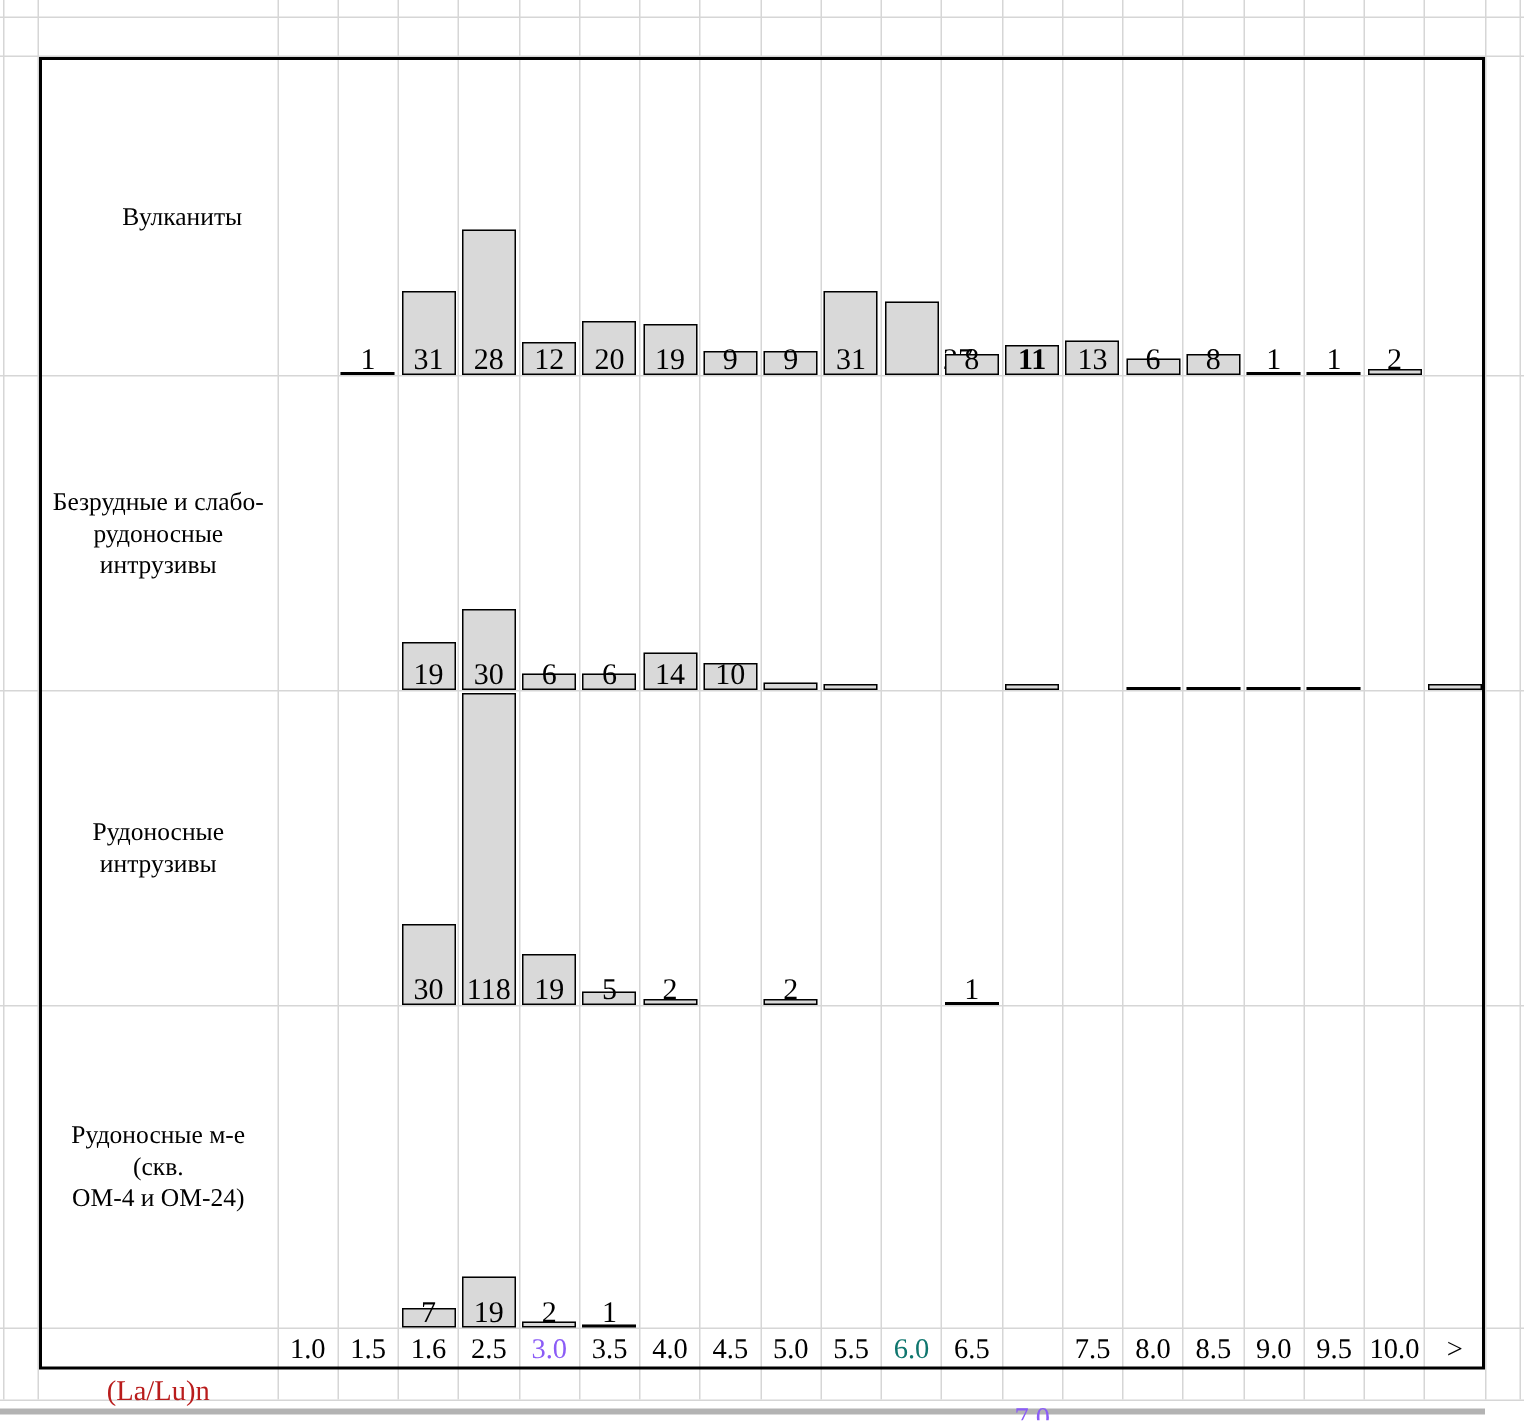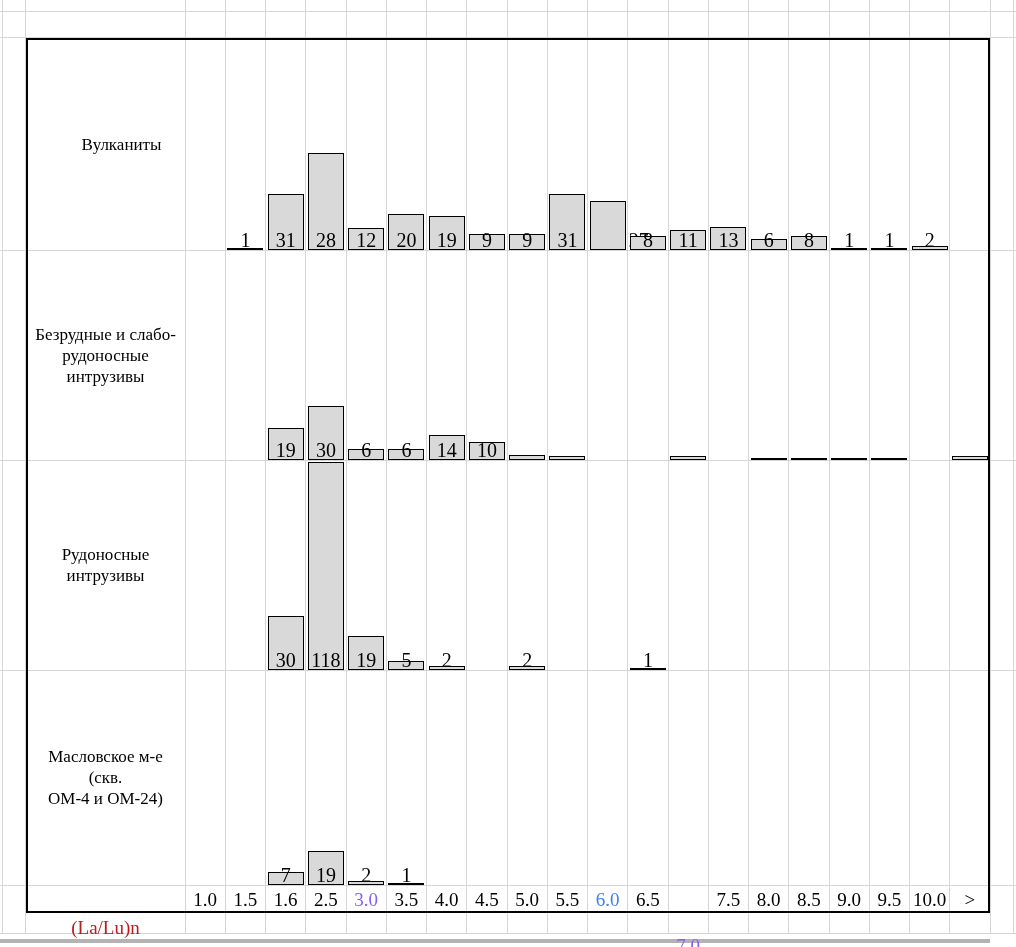--- a/index.html
+++ b/index.html
@@ -106,21 +106,21 @@
       <div class="panel-label" style="left: 28px; width: 155px; top: 250px; height: 210px;">
         <span>Безрудные и слабо-</span>
         <span>рудоносные</span>
         <span>интрузивы</span>
       </div>
       <div class="panel-label" style="left: 28px; width: 155px; top: 460px; height: 210px;">
         <span>Рудоносные</span>
         <span>интрузивы</span>
       </div>
       <div class="panel-label" style="left: 28px; width: 155px; top: 670px; height: 215px;">
-        <span>Масловское м-е</span>
+        <span>Рудоносные м-е</span>
         <span>(скв.</span>
         <span>ОМ-4 и ОМ-24)</span>
       </div>
     </div>
   <div id="bars-layer">
       <div class="bar" style="left: 227.375px; width: 36px; top: 248.2px; height: 1.8px; background: rgb(217, 217, 217); border-color: rgb(0, 0, 0);"></div>
       <div class="bar-value" style="left: 221.375px; width: 48px; top: 230px; color: rgb(0, 0, 0);">1</div>
       <div class="bar" style="left: 267.625px; width: 36px; top: 194.2px; height: 55.8px; background: rgb(217, 217, 217); border-color: rgb(0, 0, 0);"></div>
       <div class="bar-value" style="left: 261.625px; width: 48px; top: 230px; color: rgb(0, 0, 0);">31</div>
       <div class="bar" style="left: 307.875px; width: 36px; top: 152.8px; height: 97.2px; background: rgb(217, 217, 217); border-color: rgb(0, 0, 0);"></div>
@@ -135,21 +135,21 @@
       <div class="bar-value" style="left: 462.875px; width: 48px; top: 230px; color: rgb(0, 0, 0);">9</div>
       <div class="bar" style="left: 509.125px; width: 36px; top: 233.8px; height: 16.2px; background: rgb(217, 217, 217); border-color: rgb(0, 0, 0);"></div>
       <div class="bar-value" style="left: 503.125px; width: 48px; top: 230px; color: rgb(0, 0, 0);">9</div>
       <div class="bar" style="left: 549.375px; width: 36px; top: 194.2px; height: 55.8px; background: rgb(217, 217, 217); border-color: rgb(0, 0, 0);"></div>
       <div class="bar-value" style="left: 543.375px; width: 48px; top: 230px; color: rgb(0, 0, 0);">31</div>
       <div class="bar" style="left: 589.625px; width: 36px; top: 201.4px; height: 48.6px; background: rgb(217, 217, 217); border-color: rgb(0, 0, 0);"></div>
       <div class="bar-value" style="left: 583.625px; width: 48px; top: 230px; color: rgb(0, 0, 0); padding-left: 31px;">27</div>
       <div class="bar" style="left: 629.875px; width: 36px; top: 235.6px; height: 14.4px; background: rgb(217, 217, 217); border-color: rgb(0, 0, 0);"></div>
       <div class="bar-value" style="left: 623.875px; width: 48px; top: 230px; color: rgb(0, 0, 0);">8</div>
       <div class="bar" style="left: 670.125px; width: 36px; top: 230.2px; height: 19.8px; background: rgb(217, 217, 217); border-color: rgb(0, 0, 0);"></div>
-      <div class="bar-value" style="left: 664.125px; width: 48px; top: 230px; color: rgb(0, 0, 0);">11</div>
+      <div class="bar-value" style="left: 664.125px; width: 48px; top: 230px; color: rgb(0, 0, 0); font-weight: bold;">11</div>
       <div class="bar" style="left: 710.375px; width: 36px; top: 226.6px; height: 23.4px; background: rgb(217, 217, 217); border-color: rgb(0, 0, 0);"></div>
       <div class="bar-value" style="left: 704.375px; width: 48px; top: 230px; color: rgb(0, 0, 0);">13</div>
       <div class="bar" style="left: 750.625px; width: 36px; top: 239.2px; height: 10.8px; background: rgb(217, 217, 217); border-color: rgb(0, 0, 0);"></div>
       <div class="bar-value" style="left: 744.625px; width: 48px; top: 230px; color: rgb(0, 0, 0);">6</div>
       <div class="bar" style="left: 790.875px; width: 36px; top: 235.6px; height: 14.4px; background: rgb(217, 217, 217); border-color: rgb(0, 0, 0);"></div>
       <div class="bar-value" style="left: 784.875px; width: 48px; top: 230px; color: rgb(0, 0, 0);">8</div>
       <div class="bar" style="left: 831.125px; width: 36px; top: 248.2px; height: 1.8px; background: rgb(217, 217, 217); border-color: rgb(0, 0, 0);"></div>
       <div class="bar-value" style="left: 825.125px; width: 48px; top: 230px; color: rgb(0, 0, 0);">1</div>
       <div class="bar" style="left: 871.375px; width: 36px; top: 248.2px; height: 1.8px; background: rgb(217, 217, 217); border-color: rgb(0, 0, 0);"></div>
       <div class="bar-value" style="left: 865.375px; width: 48px; top: 230px; color: rgb(0, 0, 0);">1</div>
@@ -203,21 +203,21 @@
   <div class="x-tick" style="left: 185px; width: 40.25px; top: 886px; color: rgb(0, 0, 0);">1.0</div>
       <div class="x-tick" style="left: 225.25px; width: 40.25px; top: 886px; color: rgb(0, 0, 0);">1.5</div>
       <div class="x-tick" style="left: 265.5px; width: 40.25px; top: 886px; color: rgb(0, 0, 0);">1.6</div>
       <div class="x-tick" style="left: 305.75px; width: 40.25px; top: 886px; color: rgb(0, 0, 0);">2.5</div>
       <div class="x-tick" style="left: 346px; width: 40.25px; top: 886px; color: #8b5cf6;">3.0</div>
       <div class="x-tick" style="left: 386.25px; width: 40.25px; top: 886px; color: rgb(0, 0, 0);">3.5</div>
       <div class="x-tick" style="left: 426.5px; width: 40.25px; top: 886px; color: rgb(0, 0, 0);">4.0</div>
       <div class="x-tick" style="left: 466.75px; width: 40.25px; top: 886px; color: rgb(0, 0, 0);">4.5</div>
       <div class="x-tick" style="left: 507px; width: 40.25px; top: 886px; color: rgb(0, 0, 0);">5.0</div>
       <div class="x-tick" style="left: 547.25px; width: 40.25px; top: 886px; color: rgb(0, 0, 0);">5.5</div>
-      <div class="x-tick" style="left: 587.5px; width: 40.25px; top: 886px; color: #3b82f6;">6.0</div>
+      <div class="x-tick" style="left: 587.5px; width: 40.25px; top: 886px; color: #0f766e;">6.0</div>
       <div class="x-tick" style="left: 627.75px; width: 40.25px; top: 886px; color: rgb(0, 0, 0);">6.5</div>
       <div class="x-tick" style="left: 668px; width: 40.25px; top: 932px; color: #8b5cf6;">7.0</div>
       <div class="x-tick" style="left: 708.25px; width: 40.25px; top: 886px; color: rgb(0, 0, 0);">7.5</div>
       <div class="x-tick" style="left: 748.5px; width: 40.25px; top: 886px; color: rgb(0, 0, 0);">8.0</div>
       <div class="x-tick" style="left: 788.75px; width: 40.25px; top: 886px; color: rgb(0, 0, 0);">8.5</div>
       <div class="x-tick" style="left: 829px; width: 40.25px; top: 886px; color: rgb(0, 0, 0);">9.0</div>
       <div class="x-tick" style="left: 869.25px; width: 40.25px; top: 886px; color: rgb(0, 0, 0);">9.5</div>
       <div class="x-tick" style="left: 909.5px; width: 40.25px; top: 886px; color: rgb(0, 0, 0);">10.0</div>
       <div class="x-tick" style="left: 949.75px; width: 40.25px; top: 886px; color: rgb(0, 0, 0);">&gt;</div>
     </div>

